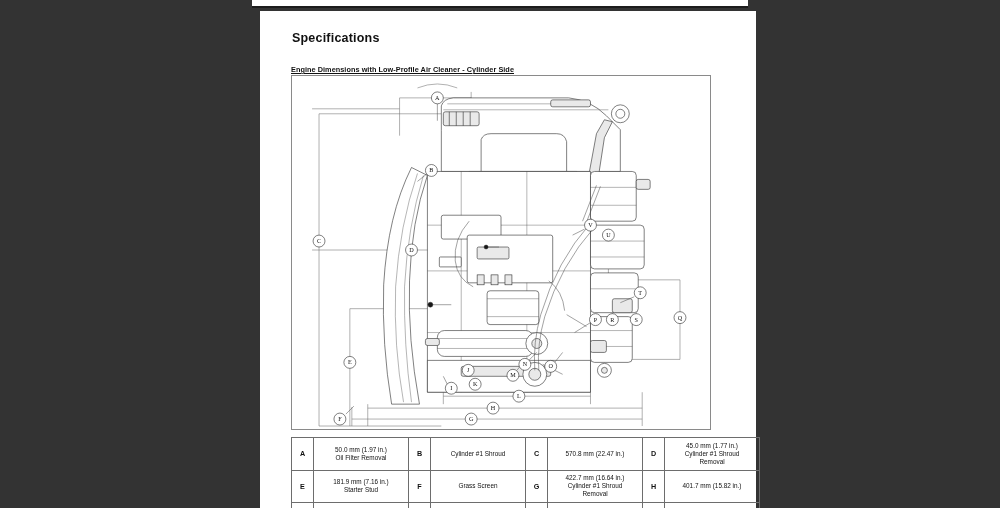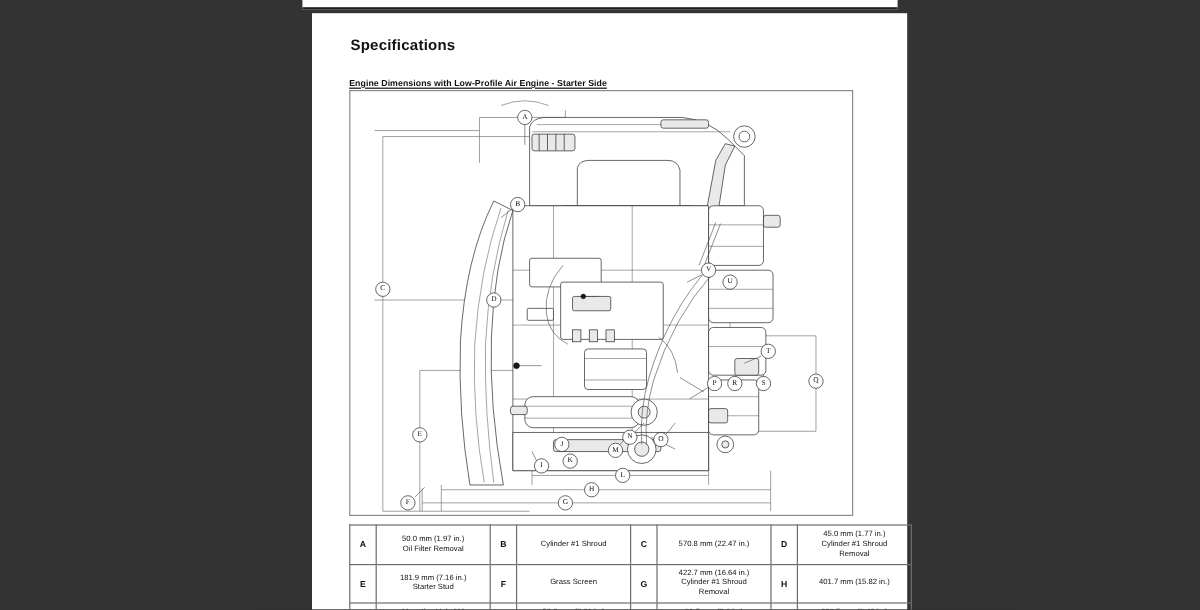--- a/index.html
+++ b/index.html
@@ -110,21 +110,21 @@
 <body>
 
 <div id="viewer">
 
   <div id="prev-page-sliver"></div>
 
   <div id="page">
 
     <div class="page-title">Specifications</div>
 
-    <div class="figure-caption">Engine Dimensions with Low-Profile Air Engine - Starter Side</div>
+    <div class="figure-caption">Engine Dimensions with Low-Profile Air Cleaner - Cylinder Side</div>
 
     <div id="diagram-box">
       <svg id="diagram-svg" viewBox="0 0 420 355" xmlns="http://www.w3.org/2000/svg">
         <defs>
           <style>
             .ln  { stroke:#2b2b2b; stroke-width:0.6; fill:none; }
             .lnT { stroke:#444; stroke-width:0.4; fill:none; }
             .dim { stroke:#707070; stroke-width:0.55; fill:none; }
             .lead{ stroke:#444; stroke-width:0.5; fill:none; }
             .bub { fill:#ffffff; stroke:#2b2b2b; stroke-width:0.6; }

